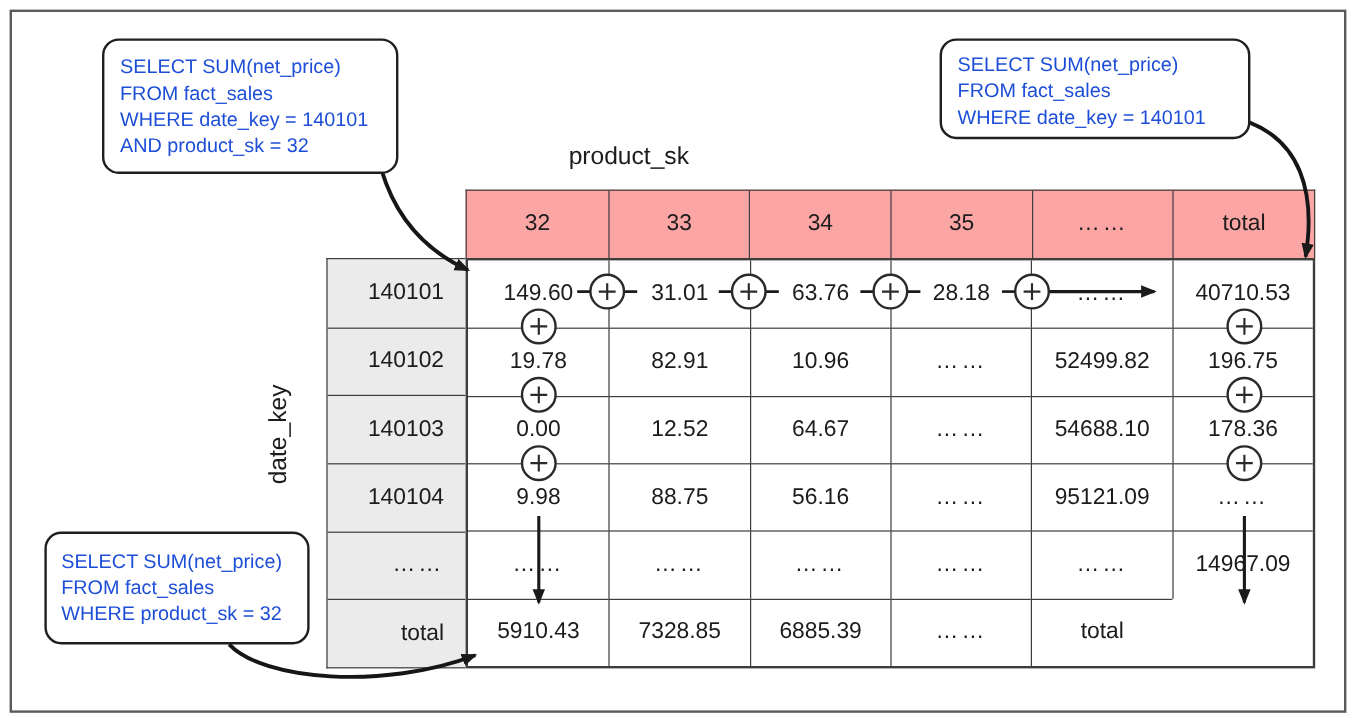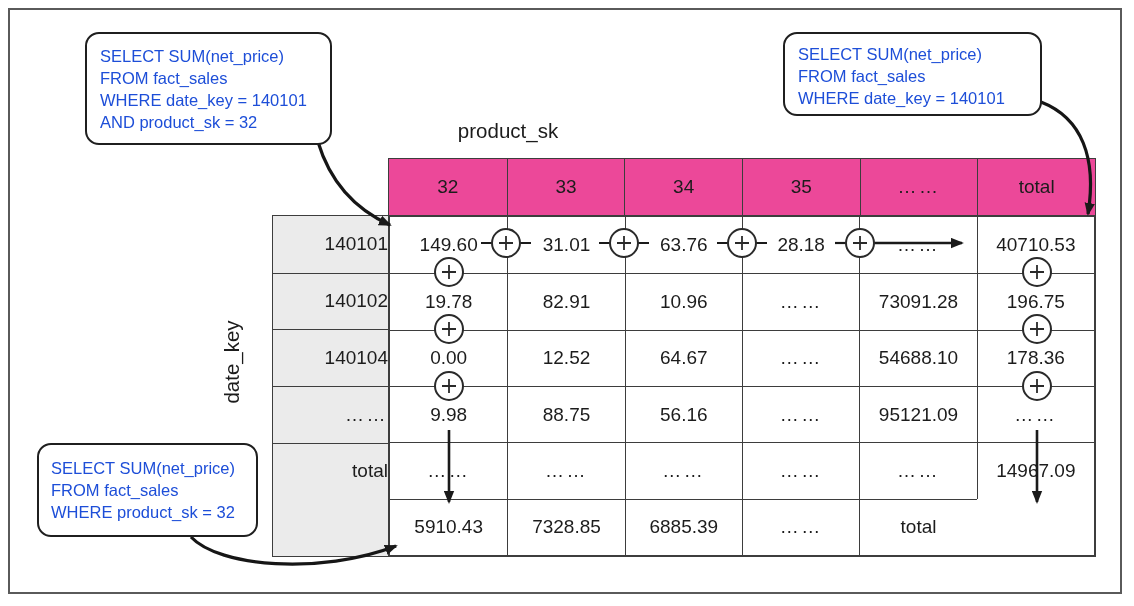--- a/index.html
+++ b/index.html
@@ -15,45 +15,45 @@
   .callout{
     position:absolute;background:#fff;border:2.5px solid #1f1f1f;border-radius:14px;
     box-sizing:border-box;font-size:16.5px;line-height:22px;color:#1d4ed8;z-index:6;
   }
   .callout .ln{white-space:nowrap;}
   .co-tl{left:85px;top:32px;width:247px;height:113px;padding:11px 0 0 13px;}
   .co-tr{left:783px;top:32px;width:259px;height:84px;padding:9px 0 0 13px;}
   .co-bl{left:37px;top:443px;width:221px;height:94px;padding:12px 0 0 12px;}
   
   .axis-col{
-    position:absolute;left:408px;top:119px;width:200px;text-align:center;
+    position:absolute;left:424px;top:119px;width:200px;text-align:center;
     font-size:20.5px;color:#1c1c1c;z-index:2;
   }
   .axis-row{
     position:absolute;left:173px;top:349px;width:120px;height:26px;text-align:center;
     font-size:20.5px;transform:rotate(-90deg);transform-origin:50% 50%;z-index:2;
   }
   
   .col-headers{
     position:absolute;left:388px;top:158px;width:708px;height:57px;box-sizing:border-box;
-    border:1.5px solid #3d3d3d;border-bottom:none;background:#ec4899;
+    border:1.5px solid #3d3d3d;border-bottom:none;background:#fca5a5;
     display:grid;grid-template-columns:repeat(6,1fr);z-index:1;
   }
   .col-headers .hcell{
     display:flex;align-items:center;justify-content:center;
     border-left:1.5px solid #3d3d3d;font-size:19px;
   }
   .col-headers .hcell:first-child{border-left:none;}
   .row-headers{
     position:absolute;left:272px;top:215px;width:116px;height:342px;box-sizing:border-box;
     border:1.5px solid #3d3d3d;border-right:none;background:#ebebeb;
     display:grid;grid-template-rows:repeat(6,1fr);z-index:1;
   }
   .row-headers .hcell{
-    display:flex;align-items:center;justify-content:flex-end;
+    display:flex;align-items:center;justify-content:flex-end;padding-right:18px;
     border-top:1.5px solid #3d3d3d;font-size:19px;
   }
   .row-headers .hcell:first-child{border-top:none;}
   .data-grid{
     position:absolute;left:388px;top:215px;width:708px;height:342px;box-sizing:border-box;
     border:2px solid #3d3d3d;background:#fff;
     display:grid;grid-template-columns:repeat(6,1fr);grid-template-rows:repeat(6,1fr);z-index:1;
   }
   .data-grid .cell{
     display:flex;align-items:center;justify-content:center;
@@ -80,38 +80,39 @@
     <div class="hcell">33</div>
     <div class="hcell">34</div>
     <div class="hcell">35</div>
     <div class="hcell dots">……</div>
     <div class="hcell">total</div>
   </div>
 
   <div class="row-headers">
     <div class="hcell">140101</div>
     <div class="hcell">140102</div>
+    <div class="hcell">140103</div>
     <div class="hcell">140104</div>
     <div class="hcell dots">……</div>
     <div class="hcell">total</div>
   </div>
 
   <div class="data-grid">
     <div class="cell">149.60</div>
     <div class="cell">31.01</div>
     <div class="cell">63.76</div>
     <div class="cell">28.18</div>
     <div class="cell dots">……</div>
     <div class="cell">40710.53</div>
 
     <div class="cell">19.78</div>
     <div class="cell">82.91</div>
     <div class="cell">10.96</div>
     <div class="cell dots">……</div>
-    <div class="cell">73091.28</div>
+    <div class="cell">52499.82</div>
 
     <div class="cell">196.75</div>
     <div class="cell">0.00</div>
     <div class="cell">12.52</div>
     <div class="cell">64.67</div>
     <div class="cell dots">……</div>
     <div class="cell">54688.10</div>
 
     <div class="cell">178.36</div>
     <div class="cell">9.98</div>

